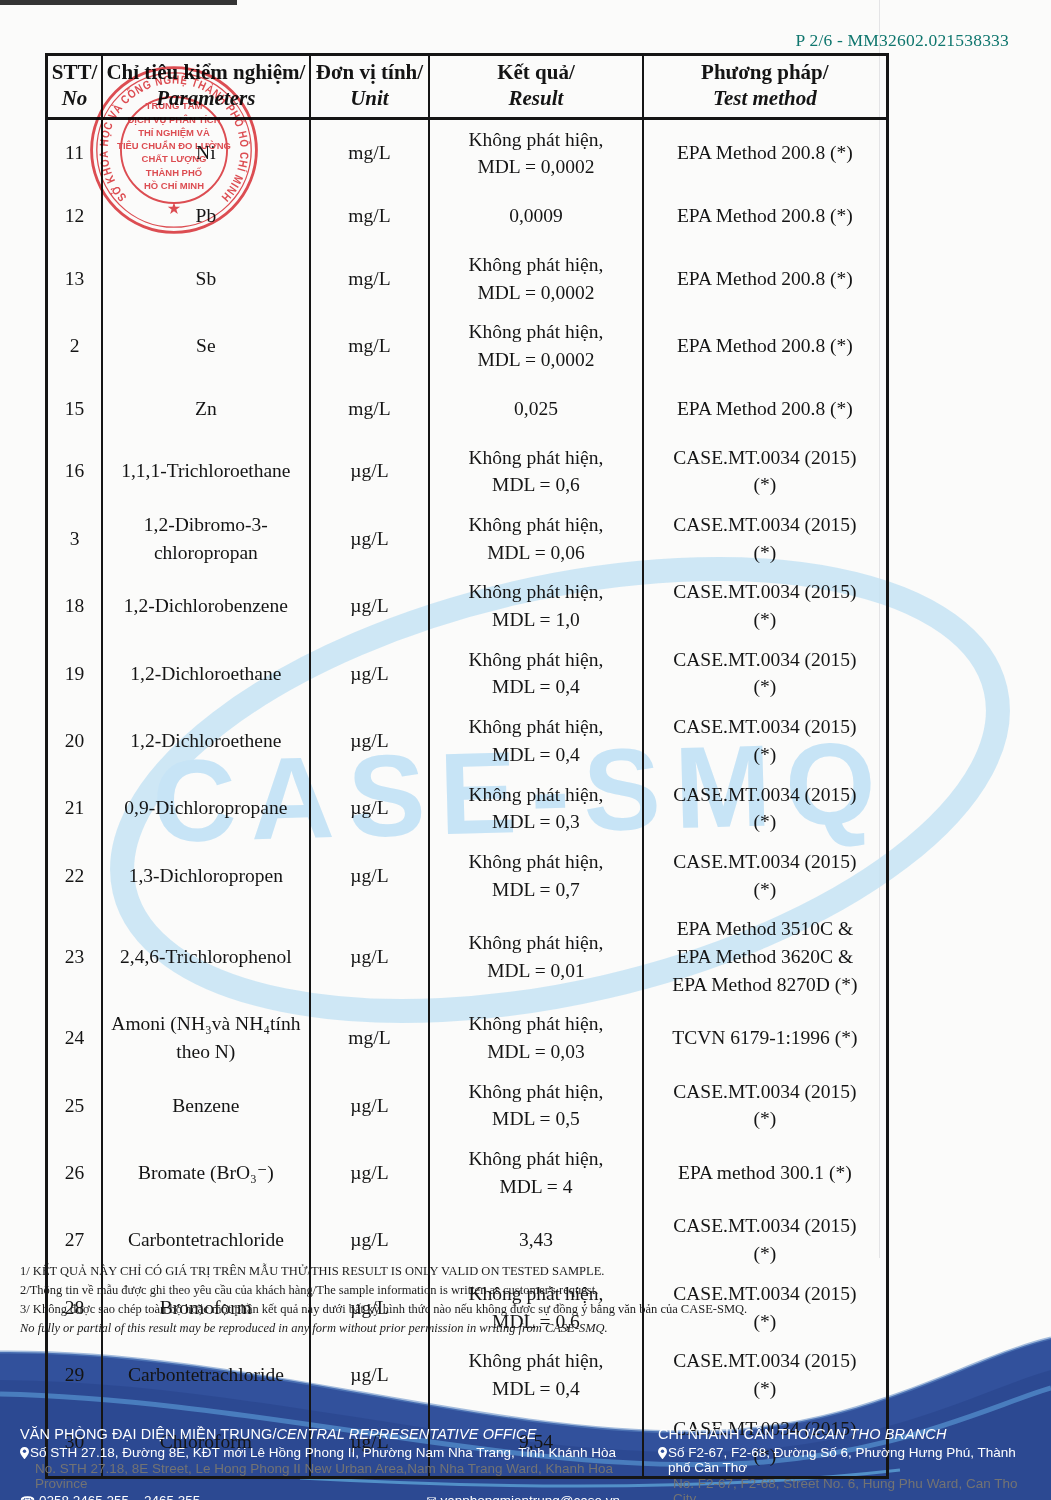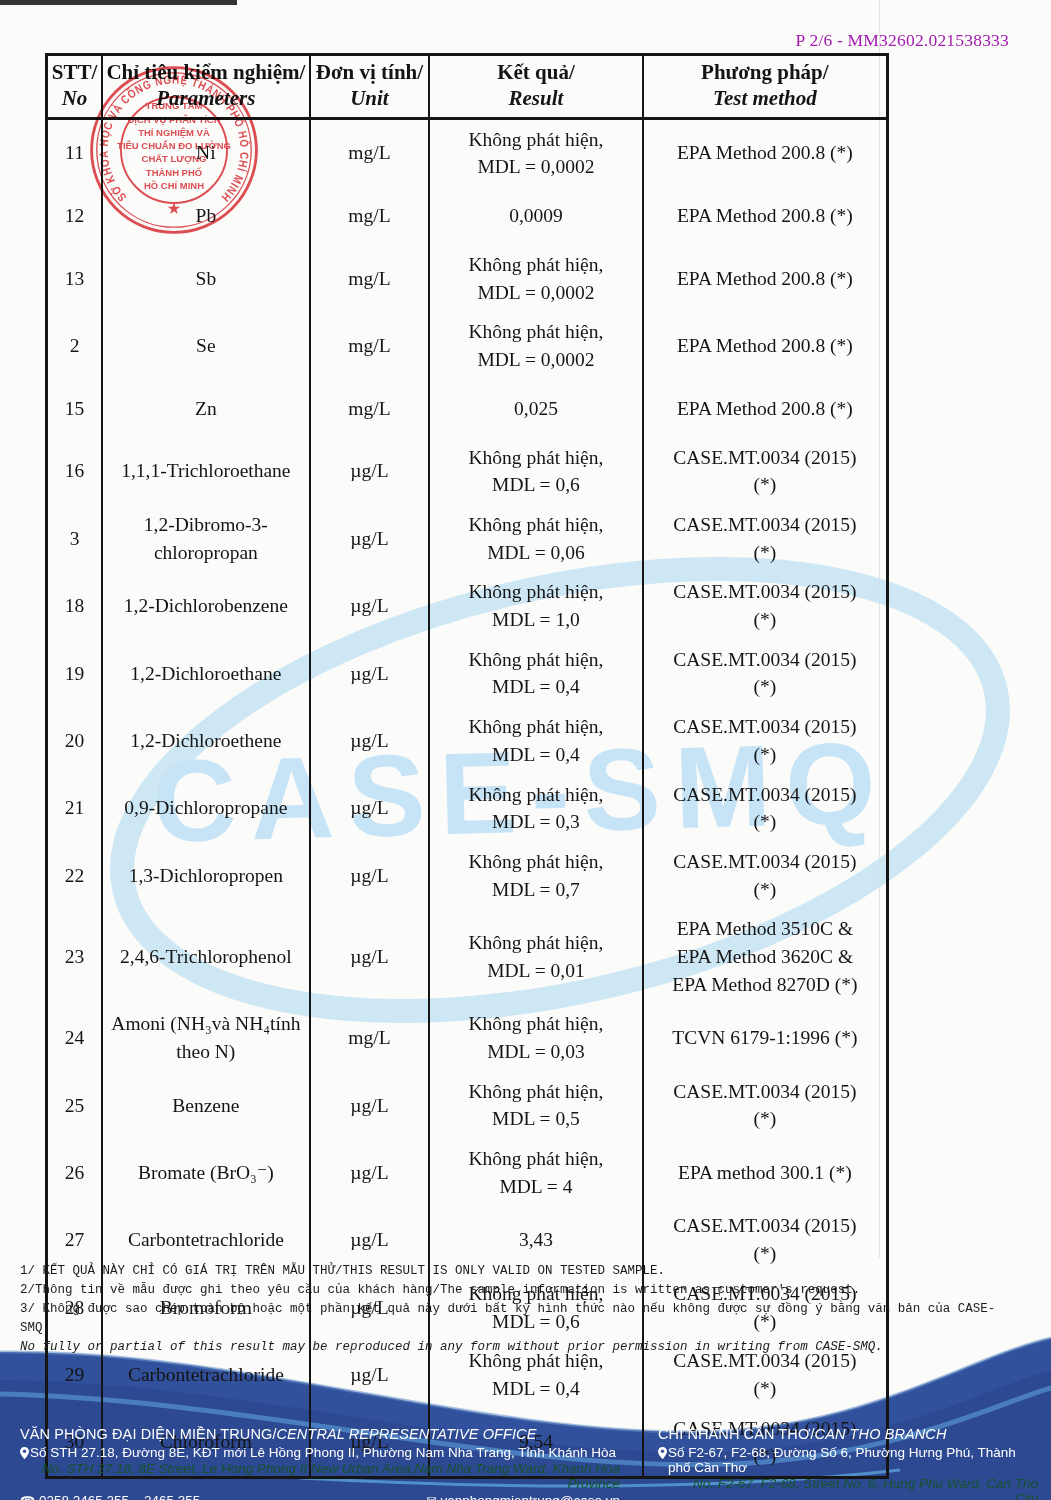--- a/index.html
+++ b/index.html
@@ -4,21 +4,21 @@
 <style>
   html,body{margin:0;padding:0;}
   body{background:#e9e9e9;font-family:"Liberation Serif","DejaVu Serif",serif;}
   .page{position:relative;width:1051px;height:1500px;margin:0 auto;background:#fbfbfa;overflow:hidden;color:#141414;}
 
   
   .scan-strip{position:absolute;left:0;top:0;width:237px;height:5px;background:#1e1e1e;opacity:.9;}
   .fold-line{position:absolute;left:879px;top:0;width:1px;height:1258px;background:rgba(110,115,130,.16);}
 
   
-  .page-code{position:absolute;top:30px;right:42px;font-size:17.5px;letter-spacing:.2px;color:#a21caf;}
+  .page-code{position:absolute;top:30px;right:42px;font-size:17.5px;letter-spacing:.2px;color:#0f766e;}
 
   
   .watermark{position:absolute;left:0;top:0;width:1051px;height:1500px;z-index:0;pointer-events:none;}
   .wm-text{font-family:"Liberation Sans","DejaVu Sans",sans-serif;font-weight:bold;font-size:116px;letter-spacing:14px;fill:#c7e4f6;}
 
   
   table.results{position:absolute;left:45px;top:53px;width:844px;z-index:1;border-collapse:collapse;table-layout:fixed;background:transparent;}
   table.results{border:3px solid #151515;}
   table.results th,table.results td{border-left:2px solid #151515;}
   table.results th:first-child,table.results td:first-child{border-left:none;}
@@ -29,36 +29,36 @@
 
   
   .stamp{position:absolute;left:84px;top:60px;width:180px;height:180px;z-index:2;opacity:.9;mix-blend-mode:multiply;}
   .stamp text{fill:#dd3a40;font-family:"Liberation Sans","DejaVu Sans",sans-serif;font-weight:bold;}
   .stamp .ringtxt{font-size:12.5px;letter-spacing:1px;}
   .stamp .ctr{font-size:10px;text-anchor:middle;}
   .stamp .star{font-size:17px;text-anchor:middle;}
 
   
   .notes{position:absolute;left:20px;top:1262px;width:1005px;z-index:1;
-         font-family:Liberation Mono, monospace;font-size:12.5px;line-height:1.52;color:#1b1b1b;}
+         font-family:Liberation Serif, serif;font-size:12.5px;line-height:1.52;color:#1b1b1b;}
   .notes .n4{font-style:italic;}
 
   
   .wave{position:absolute;left:0;top:1320px;width:1051px;height:180px;z-index:0;}
 
   
   .footer{position:absolute;left:0;top:1420px;width:1051px;z-index:3;color:#ffffff;
           font-family:"Liberation Sans","DejaVu Sans",sans-serif;}
   .office{position:absolute;top:6px;}
   .office.left{left:20px;width:600px;}
   .office.right{left:658px;width:380px;}
   .o-title{font-weight:normal;font-size:14.5px;margin-bottom:3px;letter-spacing:.1px;}
   .o-title .t-en{font-style:italic;}
   .o-line{font-size:13.5px;margin:1px 0;display:flex;align-items:flex-start;gap:1px;}
-  .o-line.en{font-style:italic;color:#14532d;padding-left:15px;text-align:right;}
+  .o-line.en{color:#737373;padding-left:15px;}
   .o-row{display:flex;justify-content:space-between;font-size:13.5px;margin-top:2px;}
   .glyph{font-size:12px;margin-right:4px;}
   .pin{flex:0 0 auto;margin-top:2px;}
 </style>
 </head>
 <body>
 
 <div class="page">
 
   <div class="scan-strip"></div>

